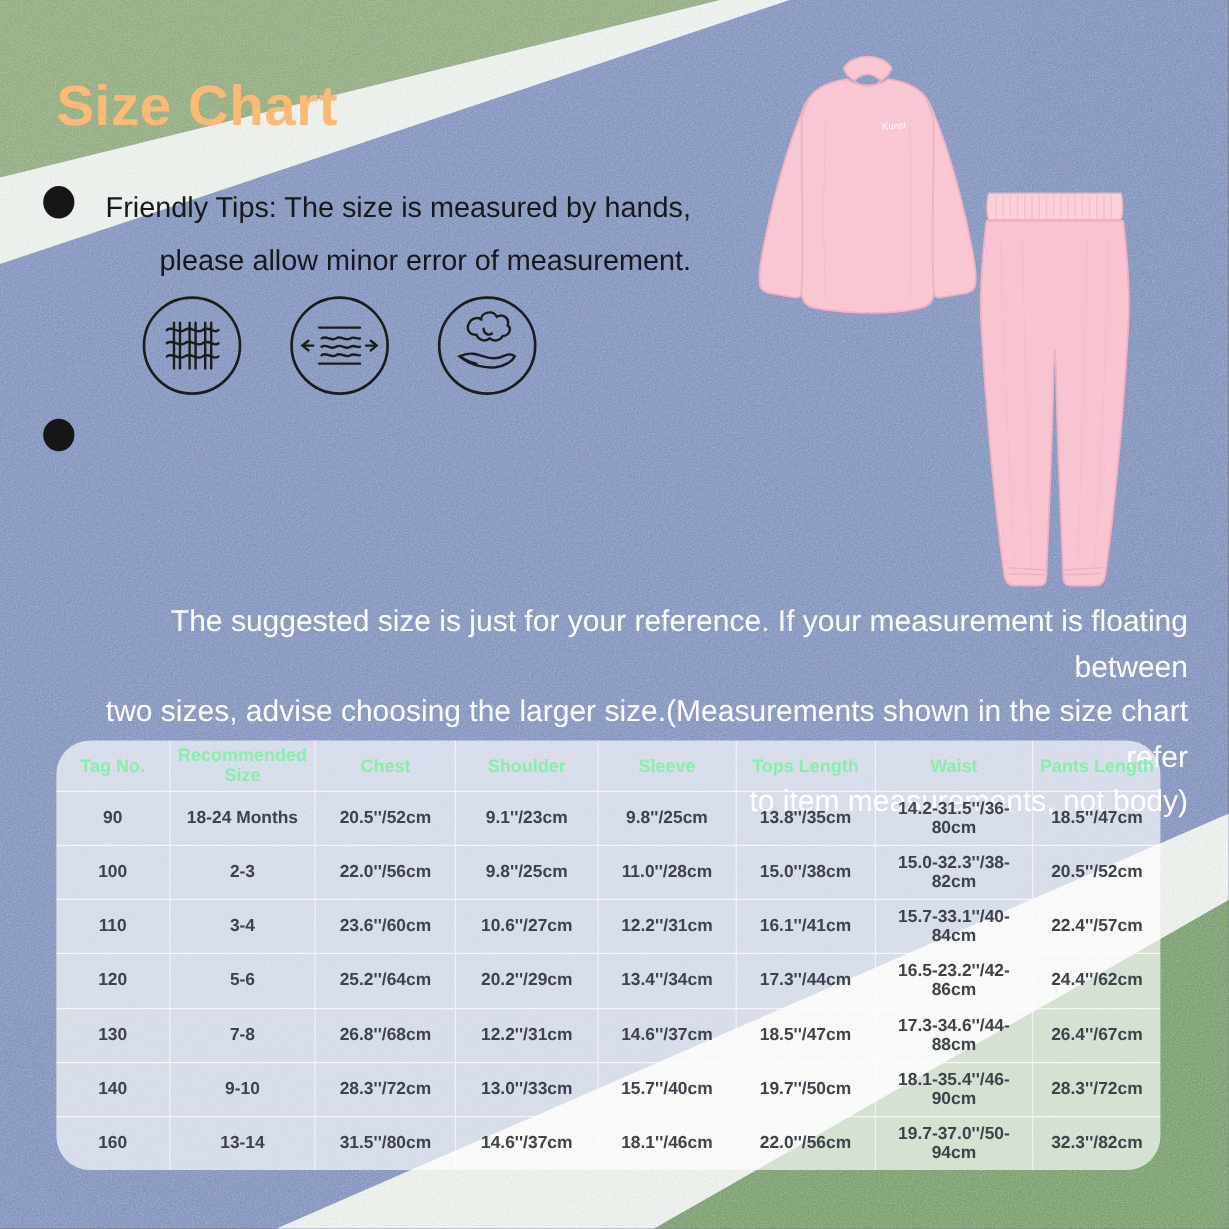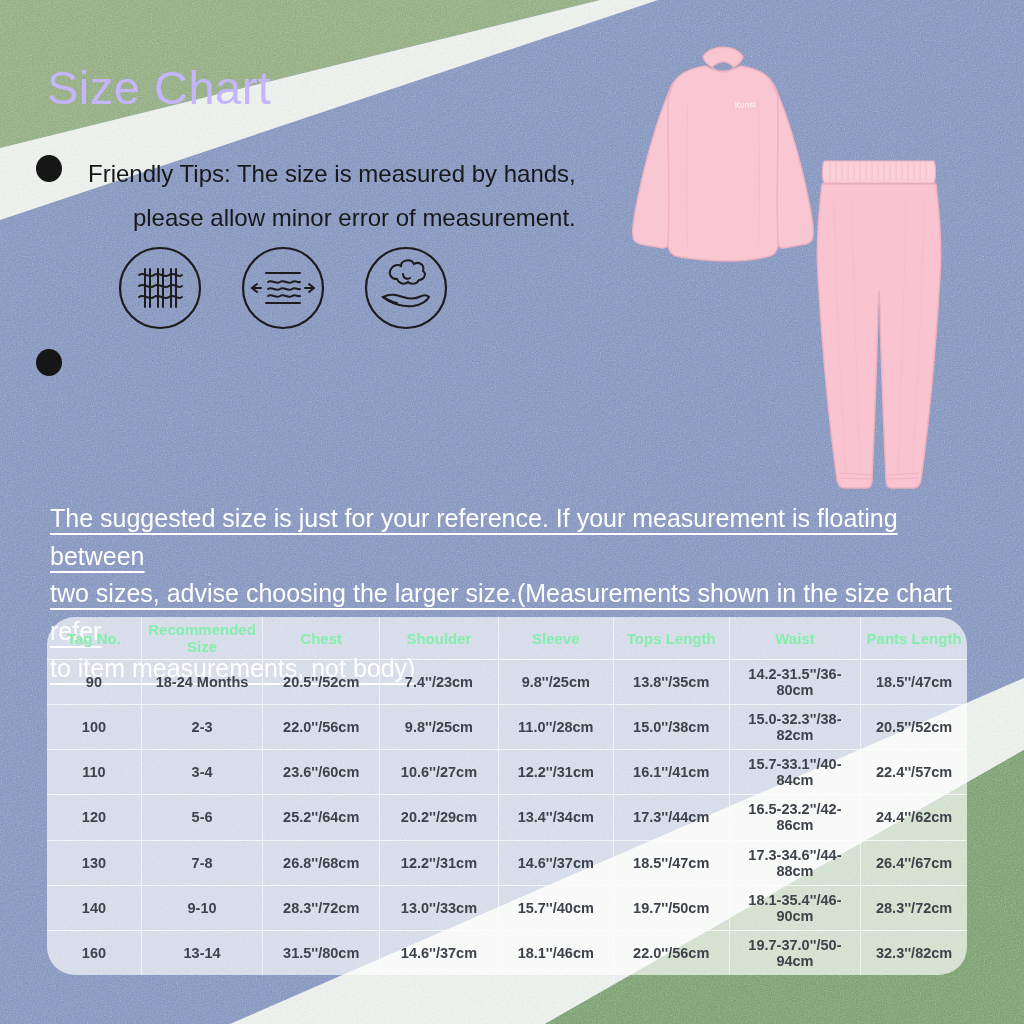--- a/index.html
+++ b/index.html
@@ -5,39 +5,39 @@
   html,body{margin:0;padding:0;background:#555;}
   .canvas{
     position:relative;width:1024px;height:1024px;overflow:hidden;
     font-family:"Liberation Sans",sans-serif;
   }
   .bg{position:absolute;left:0;top:0;width:1024px;height:1024px;}
   .garment{position:absolute;pointer-events:none;}
 
   .title{
     position:absolute;left:47px;top:60px;margin:0;
-    font-size:47px;font-weight:400;letter-spacing:.5px;color:#c4b5fd;
+    font-size:47px;font-weight:700;letter-spacing:.5px;color:#fdba74;
     font-family:"Liberation Sans",sans-serif;
   }
 
   .tip{position:absolute;display:flex;align-items:flex-start;color:#17181a;text-align:right;}
   .tip .dot{flex:0 0 auto;width:26px;height:27px;border-radius:50%;background:#161616;margin-top:3px;}
   .tip p{margin:0 0 0 26px;}
   .tip p span{display:block;}
   .tip1{left:36px;top:152px;width:600px;}
   .tip1 p{font-size:24px;line-height:44px;}
   .tip2{left:36px;top:346px;width:600px;}
   .tip2 p{font-size:23.5px;line-height:37px;}
 
   .icon-row{position:absolute;left:117px;top:245px;display:flex;gap:37px;}
   .icon-row svg{width:86px;height:86px;}
 
   .ref-note{position:absolute;left:50px;top:500px;width:940px;margin:0;color:#ffffff;
     font-size:25px;line-height:37.5px;font-weight:400;}
-  .ref-note span{display:block;text-decoration:underline;text-decoration-thickness:2px;text-underline-offset:6px;}
+  .ref-note span{display:block;text-decoration-thickness:2px;text-underline-offset:6px;text-align:right;}
 
   .size-table-wrap{
     position:absolute;left:47px;top:617px;width:920px;height:358px;
     background:rgba(255,255,255,0.66);border-radius:28px;overflow:hidden;
   }
   table.size-table{
     width:100%;height:100%;border-collapse:separate;border-spacing:0;table-layout:fixed;
   }
   .size-table th,.size-table td{
     text-align:center;vertical-align:middle;color:#3e434b;
@@ -210,21 +210,21 @@
             <th>Tops Length</th>
             <th>Waist</th>
             <th>Pants Length</th>
           </tr>
       </thead>
       <tbody>
           <tr>
             <td>90</td>
             <td>18-24 Months</td>
             <td>20.5''/52cm</td>
-            <td>7.4''/23cm</td>
+            <td>9.1''/23cm</td>
             <td>9.8''/25cm</td>
             <td>13.8''/35cm</td>
             <td>14.2-31.5''/36-80cm</td>
             <td>18.5''/47cm</td>
           </tr>
           <tr>
             <td>100</td>
             <td>2-3</td>
             <td>22.0''/56cm</td>
             <td>9.8''/25cm</td>

